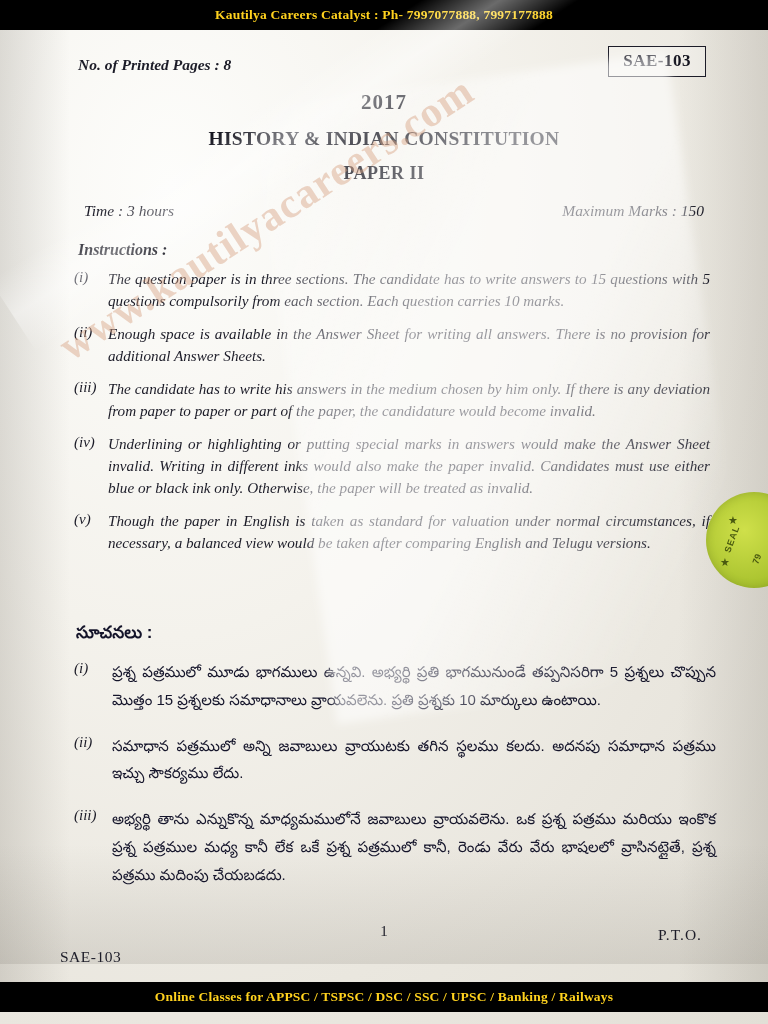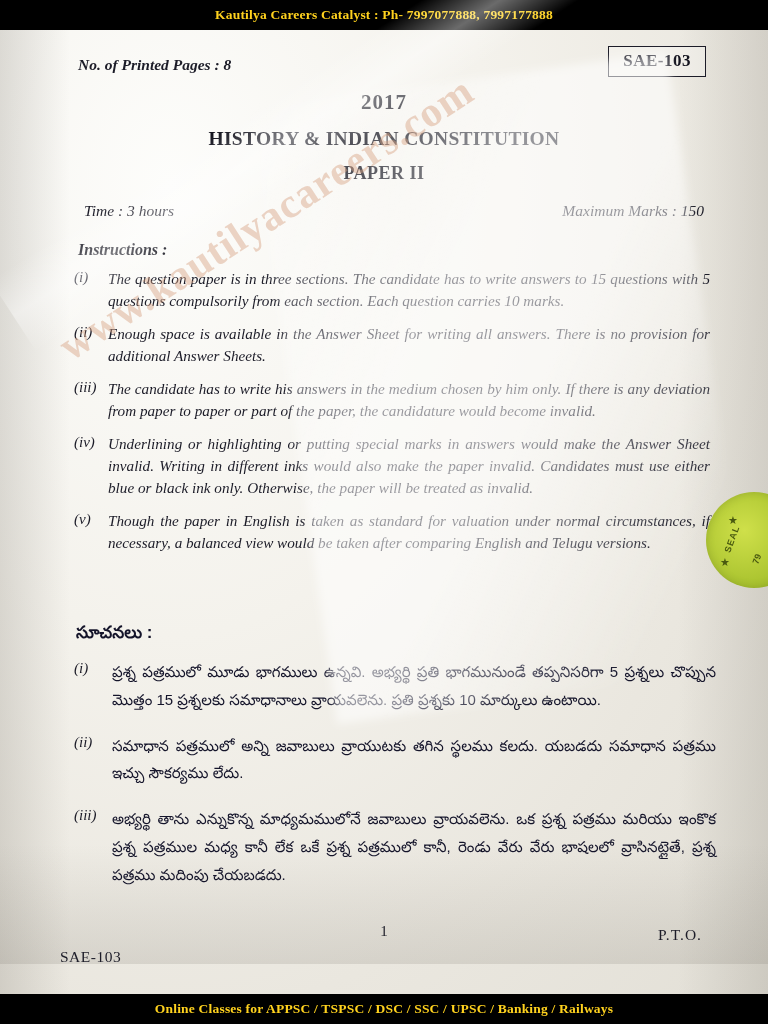--- a/index.html
+++ b/index.html
@@ -60,21 +60,21 @@
     color: #ffd21e;
     display: flex;
     align-items: center;
     justify-content: center;
     font-weight: bold;
     font-size: 13.5px;
     letter-spacing: 0.2px;
     font-family: "Liberation Serif", serif;
   }
   .banner.top { top: 0; }
-  .banner.bottom { bottom: 0; margin-top: 24px; }
+  .banner.bottom { bottom: 12px; margin-top: 24px; }
 
   .content {
     position: absolute;
     left: 0; right: 0;
     top: 30px; bottom: 30px; padding-left: 43px;
   }
 
   
   .printed-pages {
     position: absolute;
@@ -347,21 +347,21 @@
 
     <div class="telugu-title">సూచనలు :</div>
 
     <div class="telugu-list">
       <div class="tel-item">
         <div class="tel-num">(i)</div>
         <div class="tel-text">ప్రశ్న పత్రములో మూడు భాగములు ఉన్నవి. అభ్యర్థి ప్రతి భాగమునుండే తప్పనిసరిగా 5 ప్రశ్నలు చొప్పున మొత్తం 15 ప్రశ్నలకు సమాధానాలు వ్రాయవలెను. ప్రతి ప్రశ్నకు 10 మార్కులు ఉంటాయి.</div>
       </div>
       <div class="tel-item">
         <div class="tel-num">(ii)</div>
-        <div class="tel-text">సమాధాన పత్రములో అన్ని జవాబులు వ్రాయుటకు తగిన స్థలము కలదు. యబడదు సమాధాన పత్రము ఇచ్చు సౌకర్యము లేదు.</div>
+        <div class="tel-text">సమాధాన పత్రములో అన్ని జవాబులు వ్రాయుటకు తగిన స్థలము కలదు. అదనపు సమాధాన పత్రము ఇచ్చు సౌకర్యము లేదు.</div>
       </div>
       <div class="tel-item">
         <div class="tel-num">(iii)</div>
         <div class="tel-text">అభ్యర్థి తాను ఎన్నుకొన్న మాధ్యమములోనే జవాబులు వ్రాయవలెను. ఒక ప్రశ్న పత్రము మరియు ఇంకొక ప్రశ్న పత్రముల మధ్య కానీ లేక ఒకే ప్రశ్న పత్రములో కానీ, రెండు వేరు వేరు భాషలలో వ్రాసినట్లైతే, ప్రశ్న పత్రము మదింపు చేయబడదు.</div>
       </div>
     </div>
 
     <div class="page-number">1</div>
     <div class="pto">P.T.O.</div>
     <div class="footer-code">SAE-103</div>

